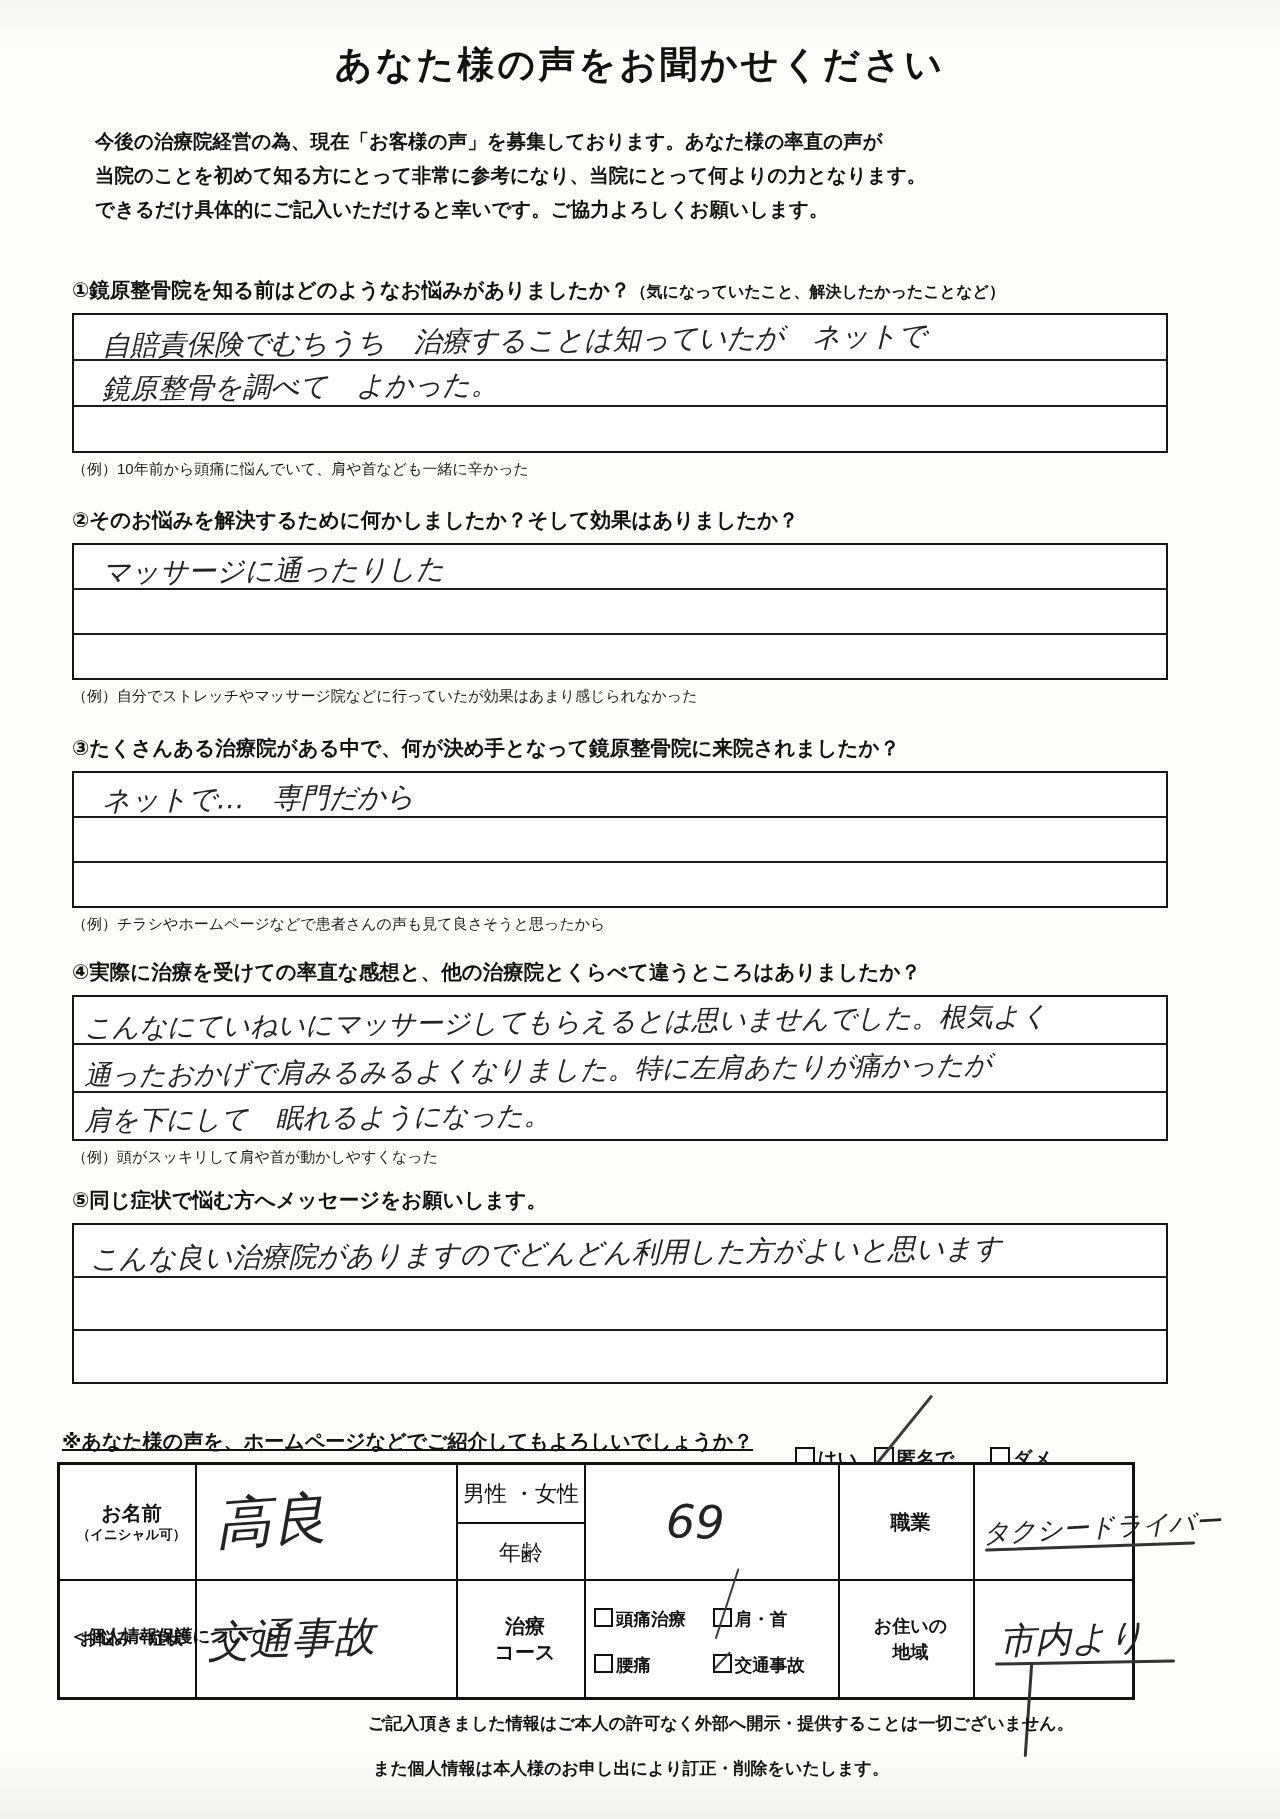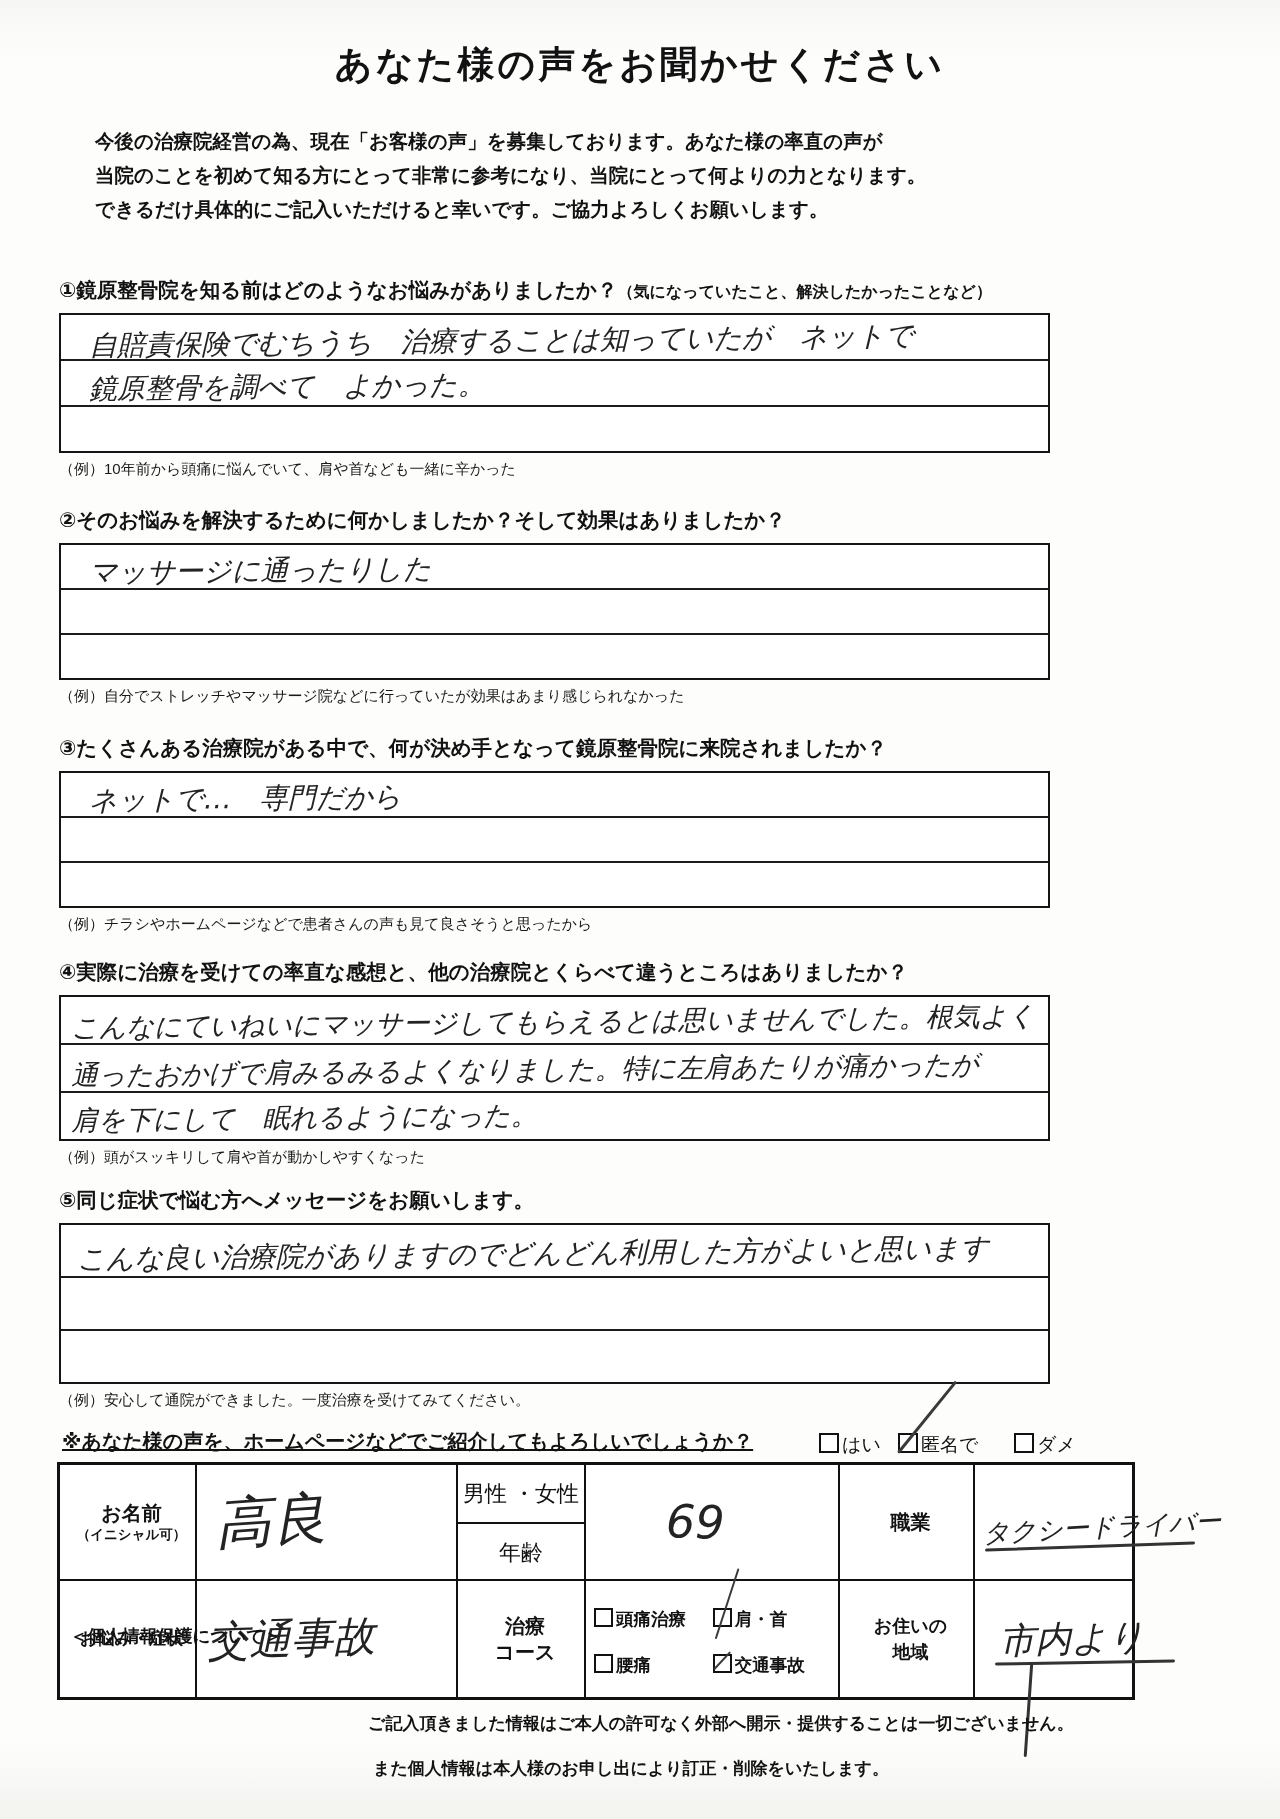--- a/index.html
+++ b/index.html
@@ -7,40 +7,40 @@
     position:relative; width:1280px; height:1819px; margin:0 auto;
     background:linear-gradient(180deg,#f6f6f4 0%, #fdfdfc 3%, #fdfdfc 96%, #f2f2ef 100%);
     font-family:"Liberation Sans","DejaVu Sans",sans-serif;
     color:#121212; overflow:hidden;
   }
   .title { position:absolute; top:40px; left:0; width:100%; text-align:center;
     font-size:37px; font-weight:bold; letter-spacing:3px; }
   .intro { position:absolute; top:124px; left:95px; width:935px;
     font-size:19.5px; font-weight:bold; line-height:34px; }
 
-  .qblock { position:absolute; left:59px; width:991px; }
+  .qblock { position:absolute; left:72px; width:1096px; }
   #q1{top:276px} #q2{top:506px} #q3{top:734px} #q4{top:958px} #q5{top:1186px}
   .qlabel { font-size:20.5px; font-weight:bold; margin-bottom:9px; white-space:nowrap; }
   .qsuffix { font-size:16px; font-weight:bold; }
   .abox { border:2.5px solid #151515; background:#fff; }
   .arow { border-bottom:2px solid #1c1c1c; position:relative; overflow:visible; }
   .arow:last-child { border-bottom:none; }
   #q1 .arow{height:44px} #q2 .arow{height:43px} #q3 .arow{height:43px}
   #q4 .arow{height:46px} #q5 .arow{height:51px}
   .example { margin-top:7px; font-size:15px; color:#191919; }
 
   .hw { font-family:"DejaVu Sans",sans-serif; font-style:italic; color:#232323;
     white-space:nowrap; display:inline-block; transform:rotate(-0.7deg); }
   .arow .hw { font-size:28px; position:relative; top:7px; left:28px; }
   #q4 .arow .hw { left:10px; font-size:27px; }
   #q5 .arow .hw { left:16px; top:10px; }
 
   .consent { position:absolute; top:1428px; left:62px; width:1160px; height:34px; }
   .consent-q { font-size:20px; font-weight:bold;text-decoration:underline; }
-  .copt { position:absolute; top:4px; font-size:19px; font-weight:normal; white-space:nowrap;margin-left:24px; }
+  .copt { position:absolute; top:18px; font-size:19px; font-weight:bold; white-space:nowrap; }
   .cb { display:inline-block; width:16px; height:16px; border:2px solid #111;
     vertical-align:-2px; margin-right:3px; position:relative; background:#fff; }
   .stroke { position:absolute; background:#3a3a3a; border-radius:2px; }
   .long-check { left:-1px; bottom:-3px; width:92px; height:2.6px;
     transform-origin:left bottom; transform:rotate(-51deg); }
   .slash-up { left:2px; bottom:-14px; width:74px; height:2.4px;
     transform-origin:left bottom; transform:rotate(-72deg); }
   .check { left:0px; bottom:1px; width:24px; height:2.4px;
     transform-origin:left bottom; transform:rotate(-47deg); }
 
@@ -132,21 +132,20 @@
     <div class="example">（例）頭がスッキリして肩や首が動かしやすくなった</div>
   </section>
 
   <section class="qblock" id="q5">
     <div class="qlabel"><span>⑤同じ症状で悩む方へメッセージをお願いします。</span></div>
     <div class="abox">
       <div class="arow"><span class="hw">こんな良い治療院がありますのでどんどん利用した方がよいと思います</span></div>
       <div class="arow"><span class="hw"></span></div>
       <div class="arow"><span class="hw"></span></div>
     </div>
-    <div class="example">（例）安心して通院ができました。一度治療を受けてみてください。</div>
   </section>
 
   <div class="consent">
     <span class="consent-q">※あなた様の声を、ホームページなどでご紹介してもよろしいでしょうか？</span>
     <span class="copt" style="left:733px"><span class="cb"></span><span>はい</span></span>
     <span class="copt" style="left:812px"><span class="cb"><span class="stroke long-check"></span></span><span>匿名で</span></span>
     <span class="copt" style="left:928px"><span class="cb"></span><span>ダメ</span></span>
   </div>
 
   <div class="ptable">

